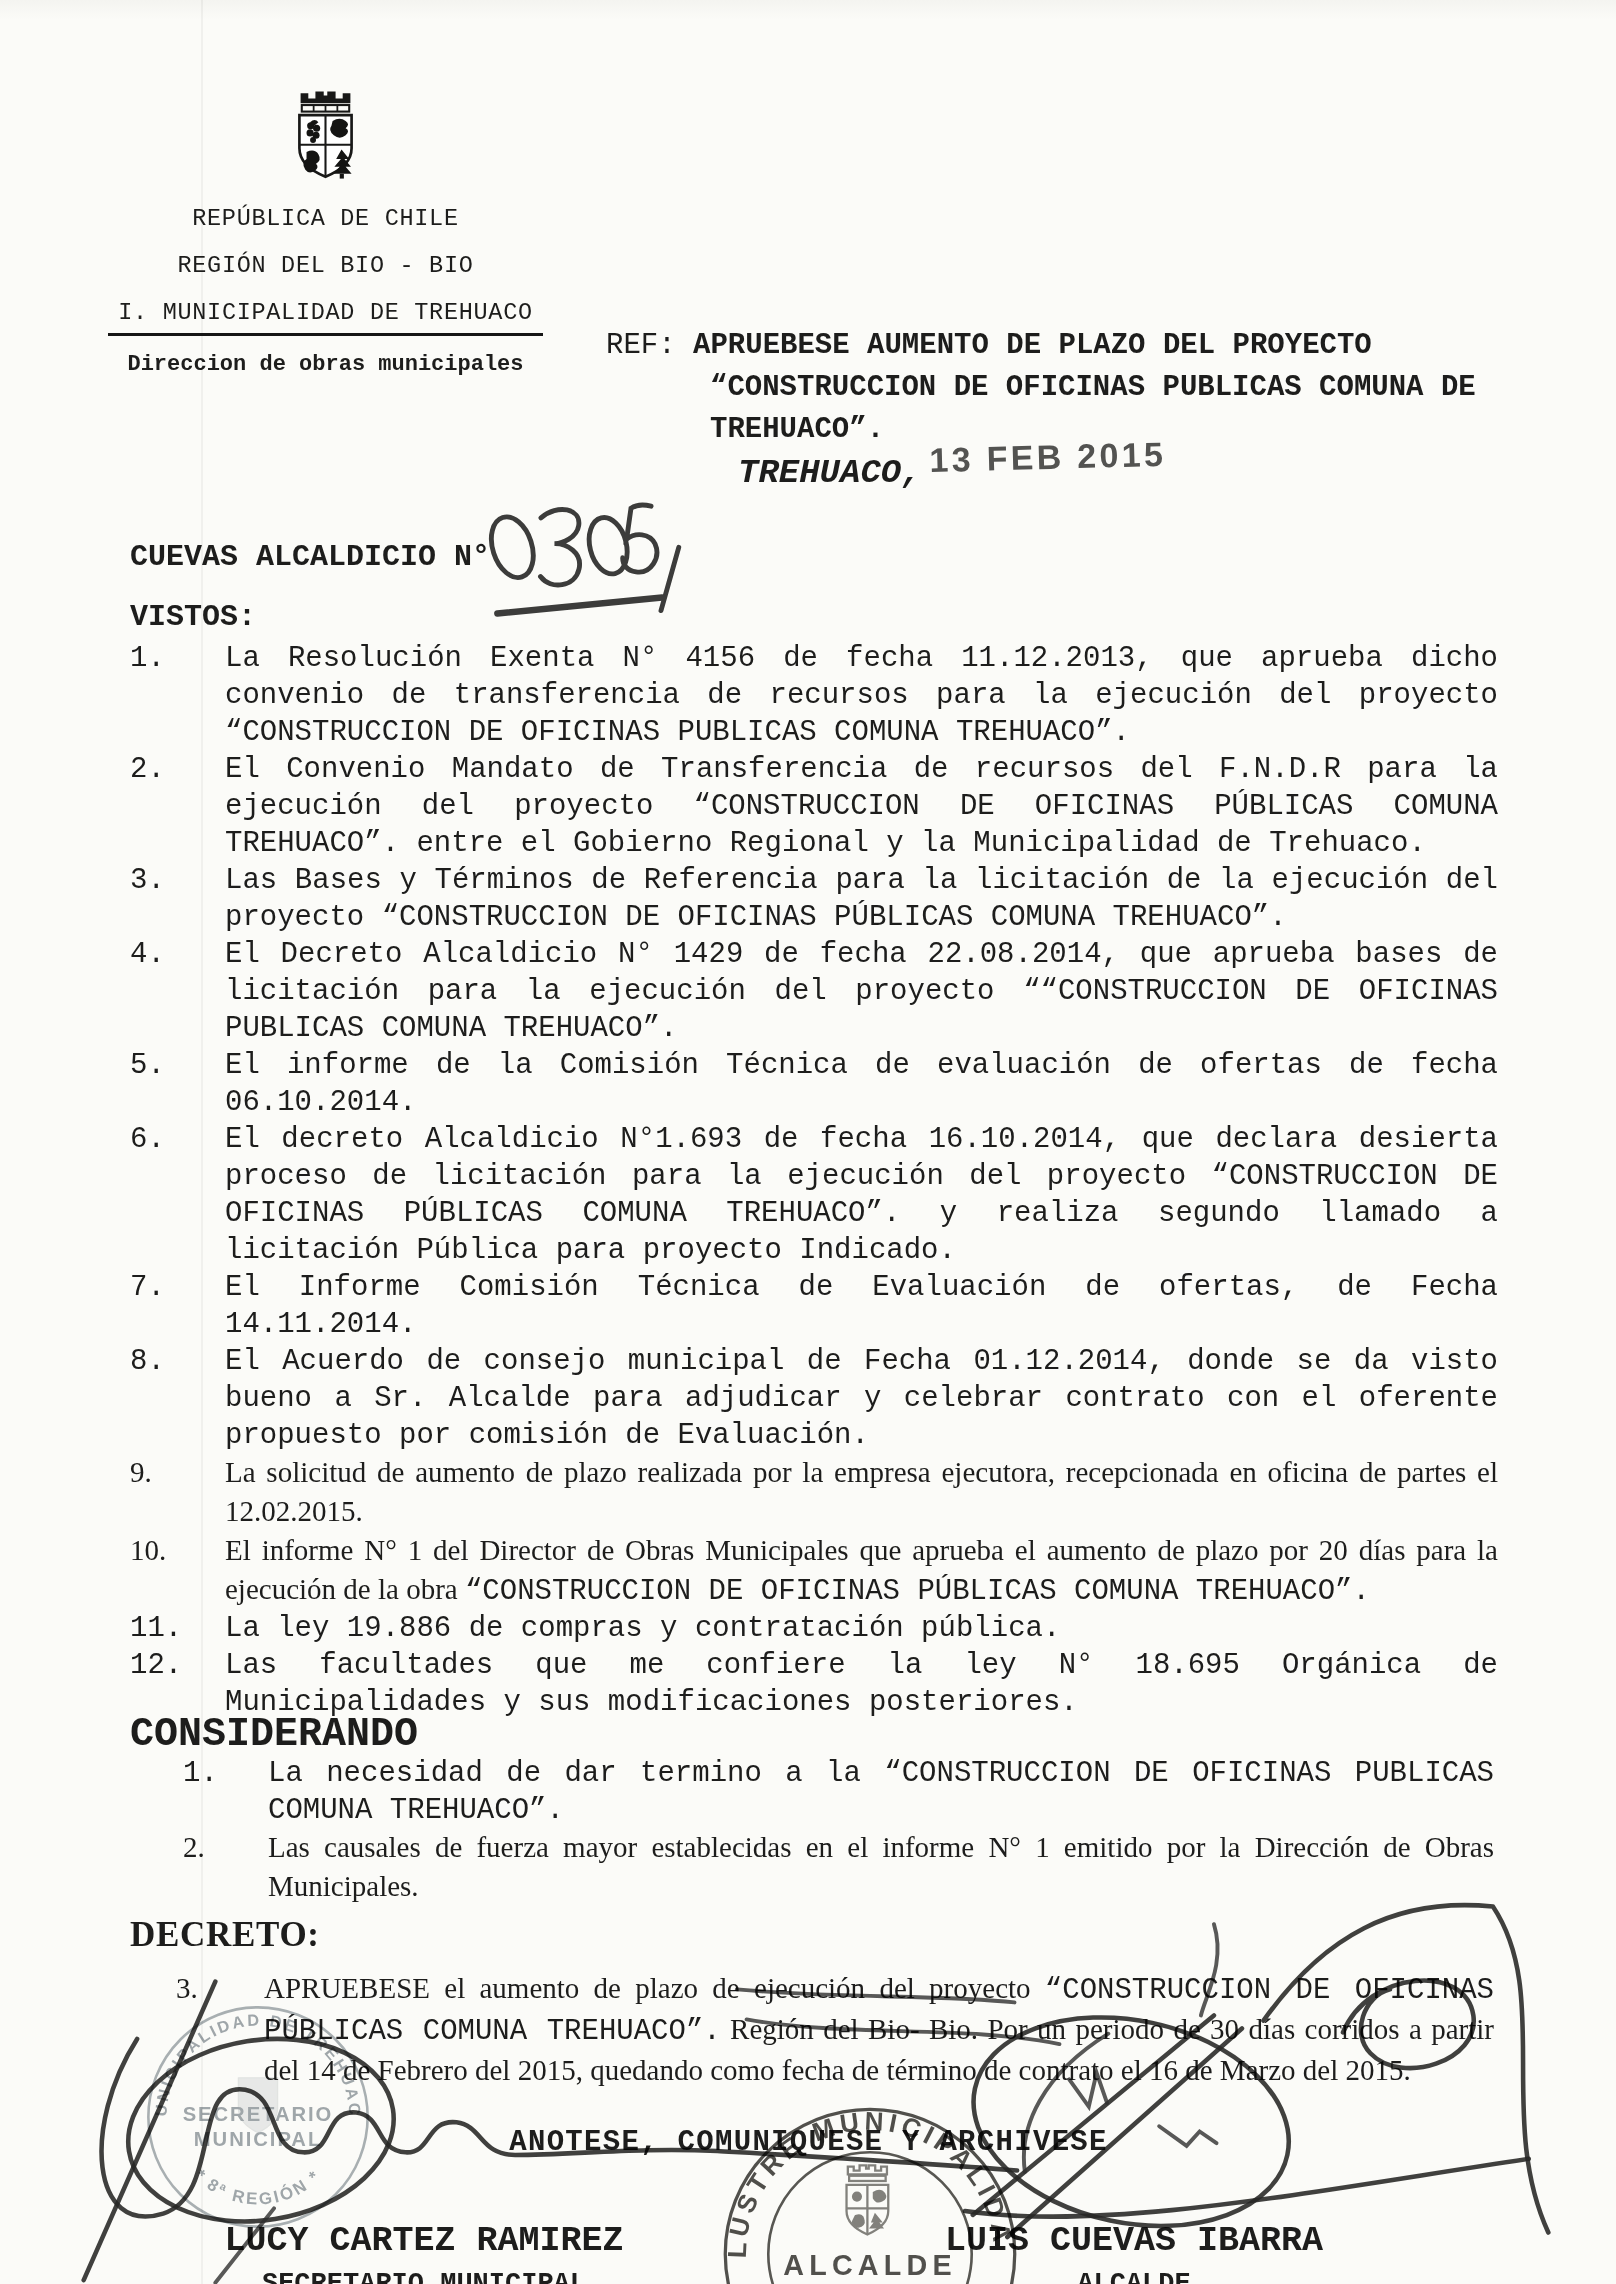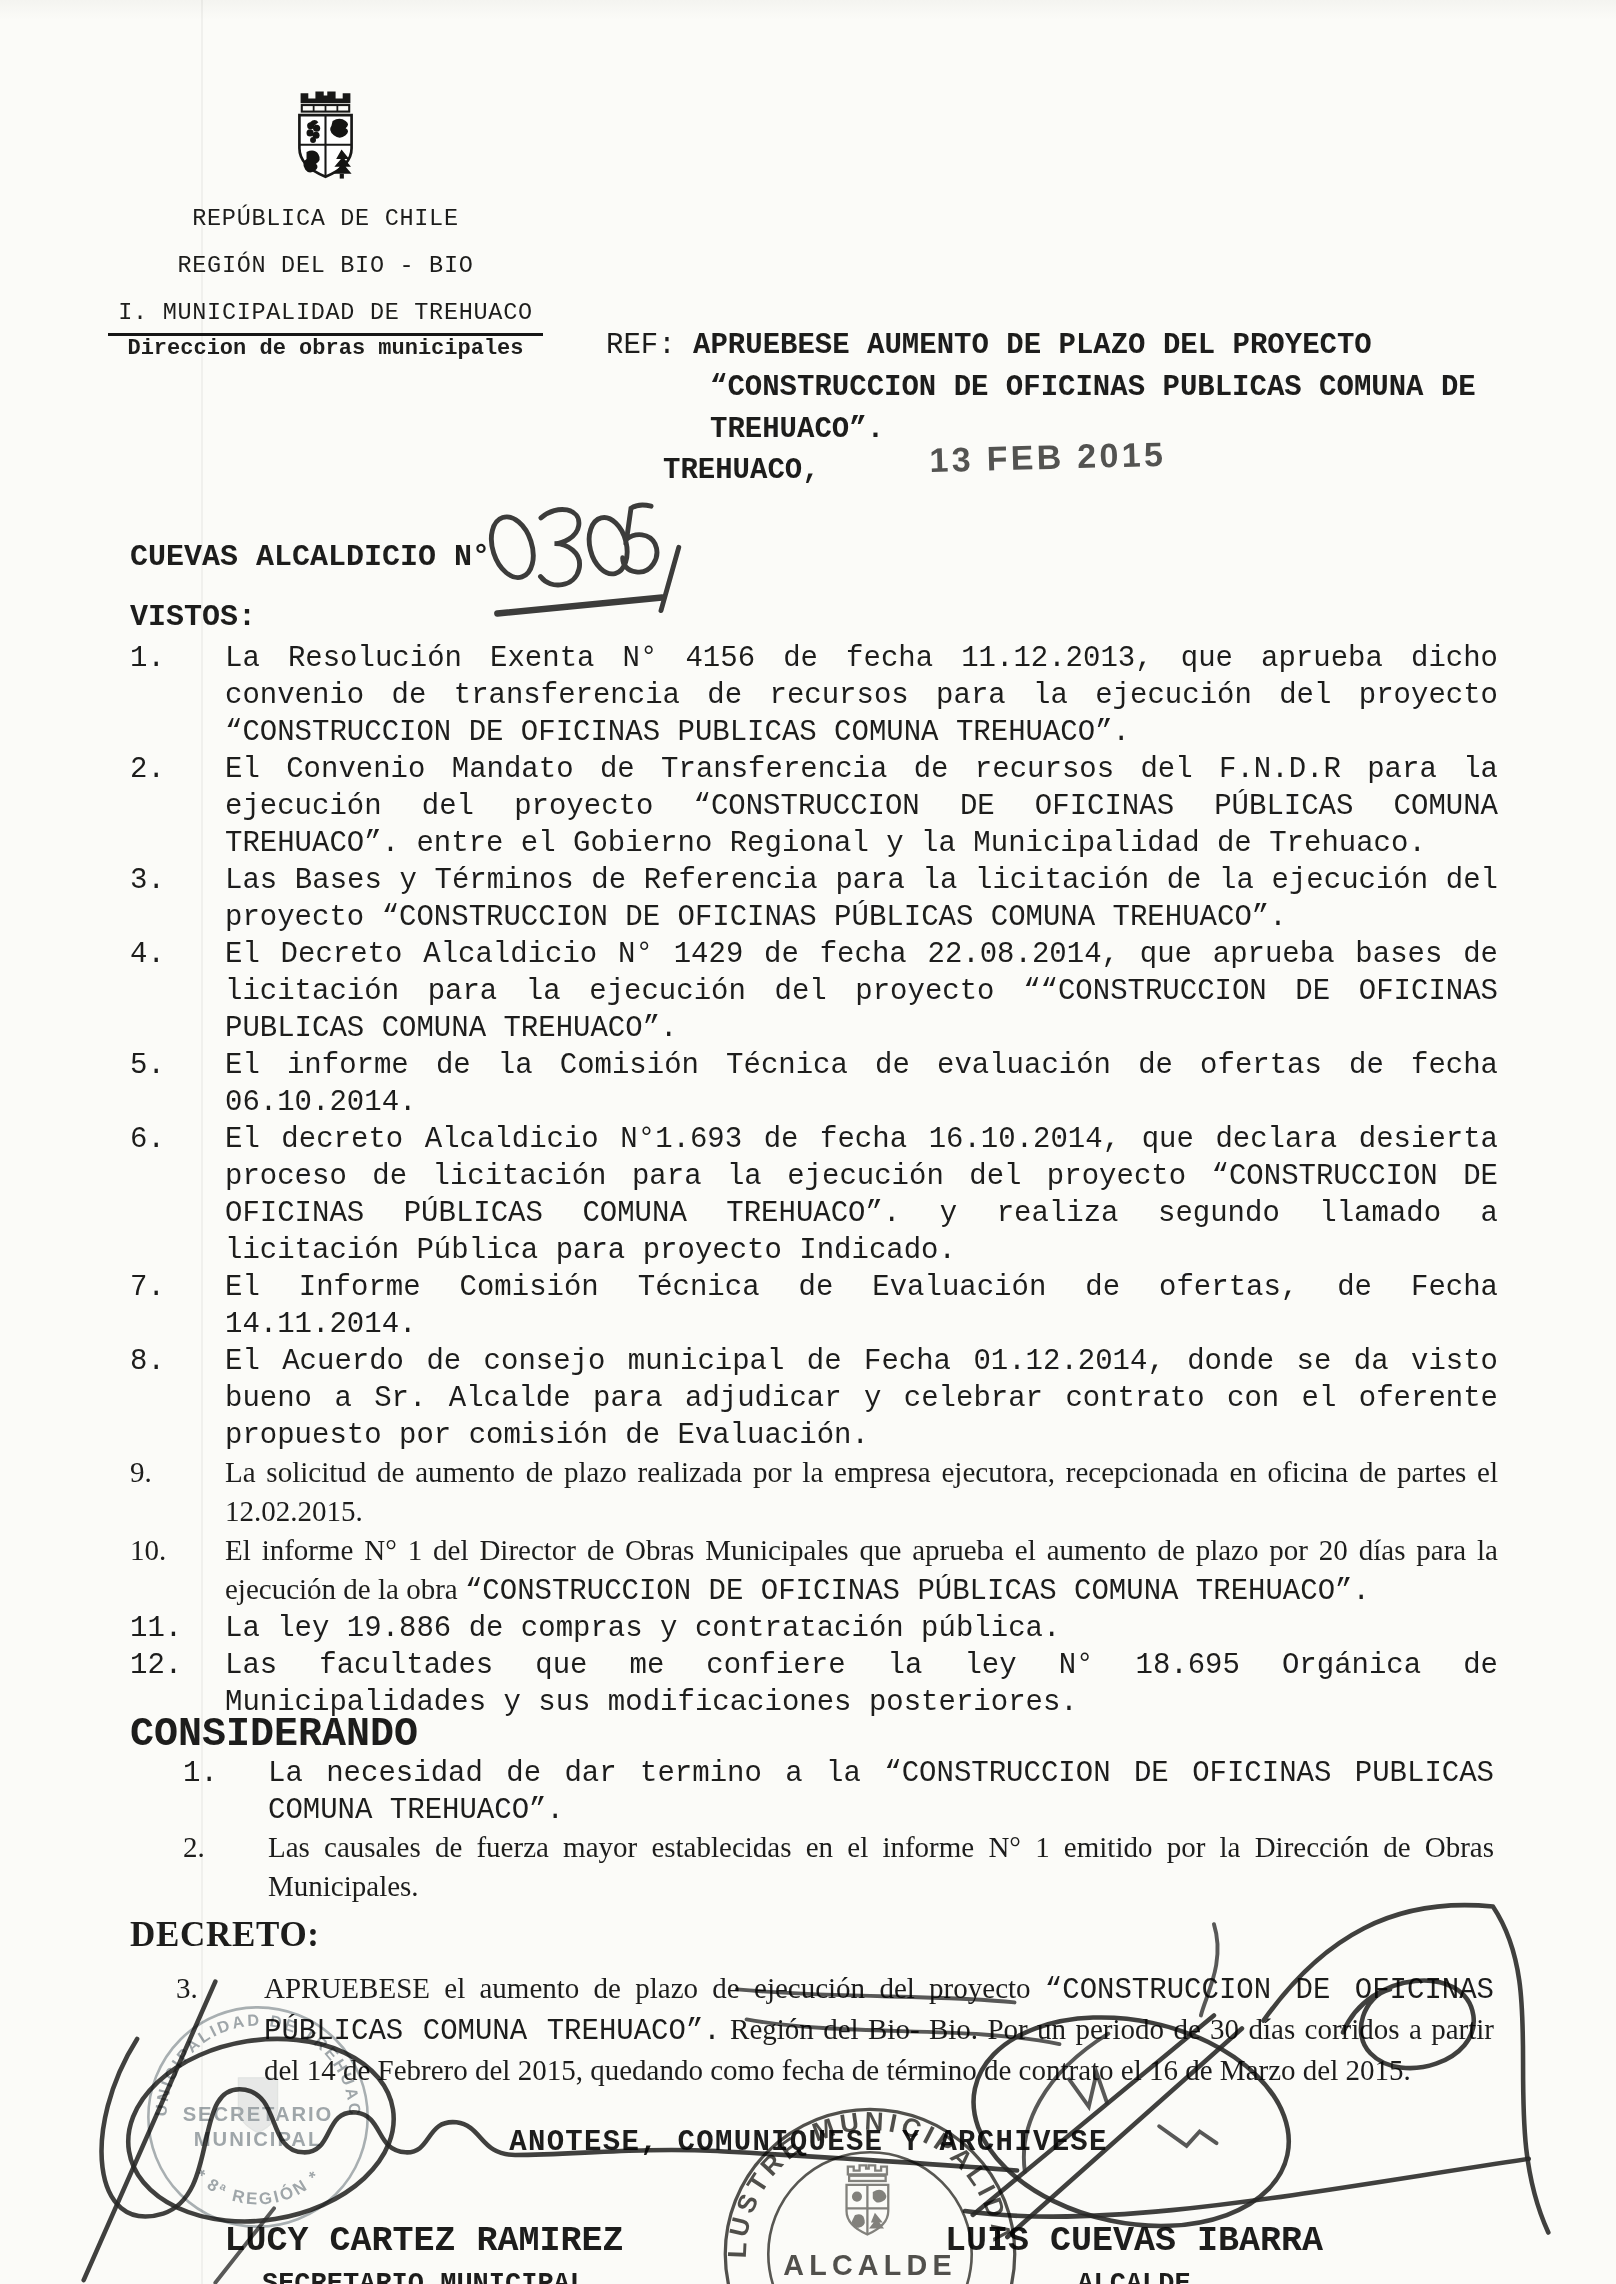--- a/index.html
+++ b/index.html
@@ -12,28 +12,28 @@
     font-family:"Liberation Mono","DejaVu Sans Mono",monospace;
     color:#1d1d1c;
   }
   .foldline{position:absolute;left:201px;top:0;width:2px;height:2284px;background:rgba(60,60,60,.06);}
   .abs{position:absolute;}
   
   .hdr{left:91px;top:83px;width:469px;text-align:center;}
   .hdr .logo{display:block;margin:0 auto 6.5px auto;}
   .hdr .hline{font-size:23.5px;line-height:31px;letter-spacing:0.7px;margin-top:16px;}
   .hdr .muni{display:inline-block;border-bottom:3.3px solid #161616;padding:0 10.4px 5.2px 10.4px;}
-  .hdr .dept{font-size:22px;font-weight:bold;margin-top:0;}
+  .hdr .dept{font-size:22px;font-weight:bold;margin-top:16px;}
   
   .ref{left:606px;top:325px;width:877px;font-size:29px;line-height:42px;
        padding-left:104px;text-indent:-104px;}
   .ref .lbl{font-weight:normal;}
   .ref .txt{font-weight:bold;}
   
-  .dateline-city{left:663px;top:454px;font-size:29px;font-weight:bold;}
+  .dateline-city{left:738px;top:454px;font-size:34px;font-weight:bold;font-style:italic;}
   .datestamp{left:929px;top:441px;font-size:34px;font-weight:bold;
     font-family:"Liberation Sans","DejaVu Sans",sans-serif;color:#474745;
     letter-spacing:3.3px;transform:rotate(-1.5deg);opacity:.93;white-space:nowrap;
     transform-origin:left top;}
   
   .decnum{left:130px;top:540px;font-size:30px;font-weight:bold;}
   .handnum{left:488px;top:477px;}
   
   .h-vistos{left:130px;top:600px;font-size:30px;font-weight:bold;}
   .h-consider{left:130px;top:1712px;font-size:40px;font-weight:bold;}

